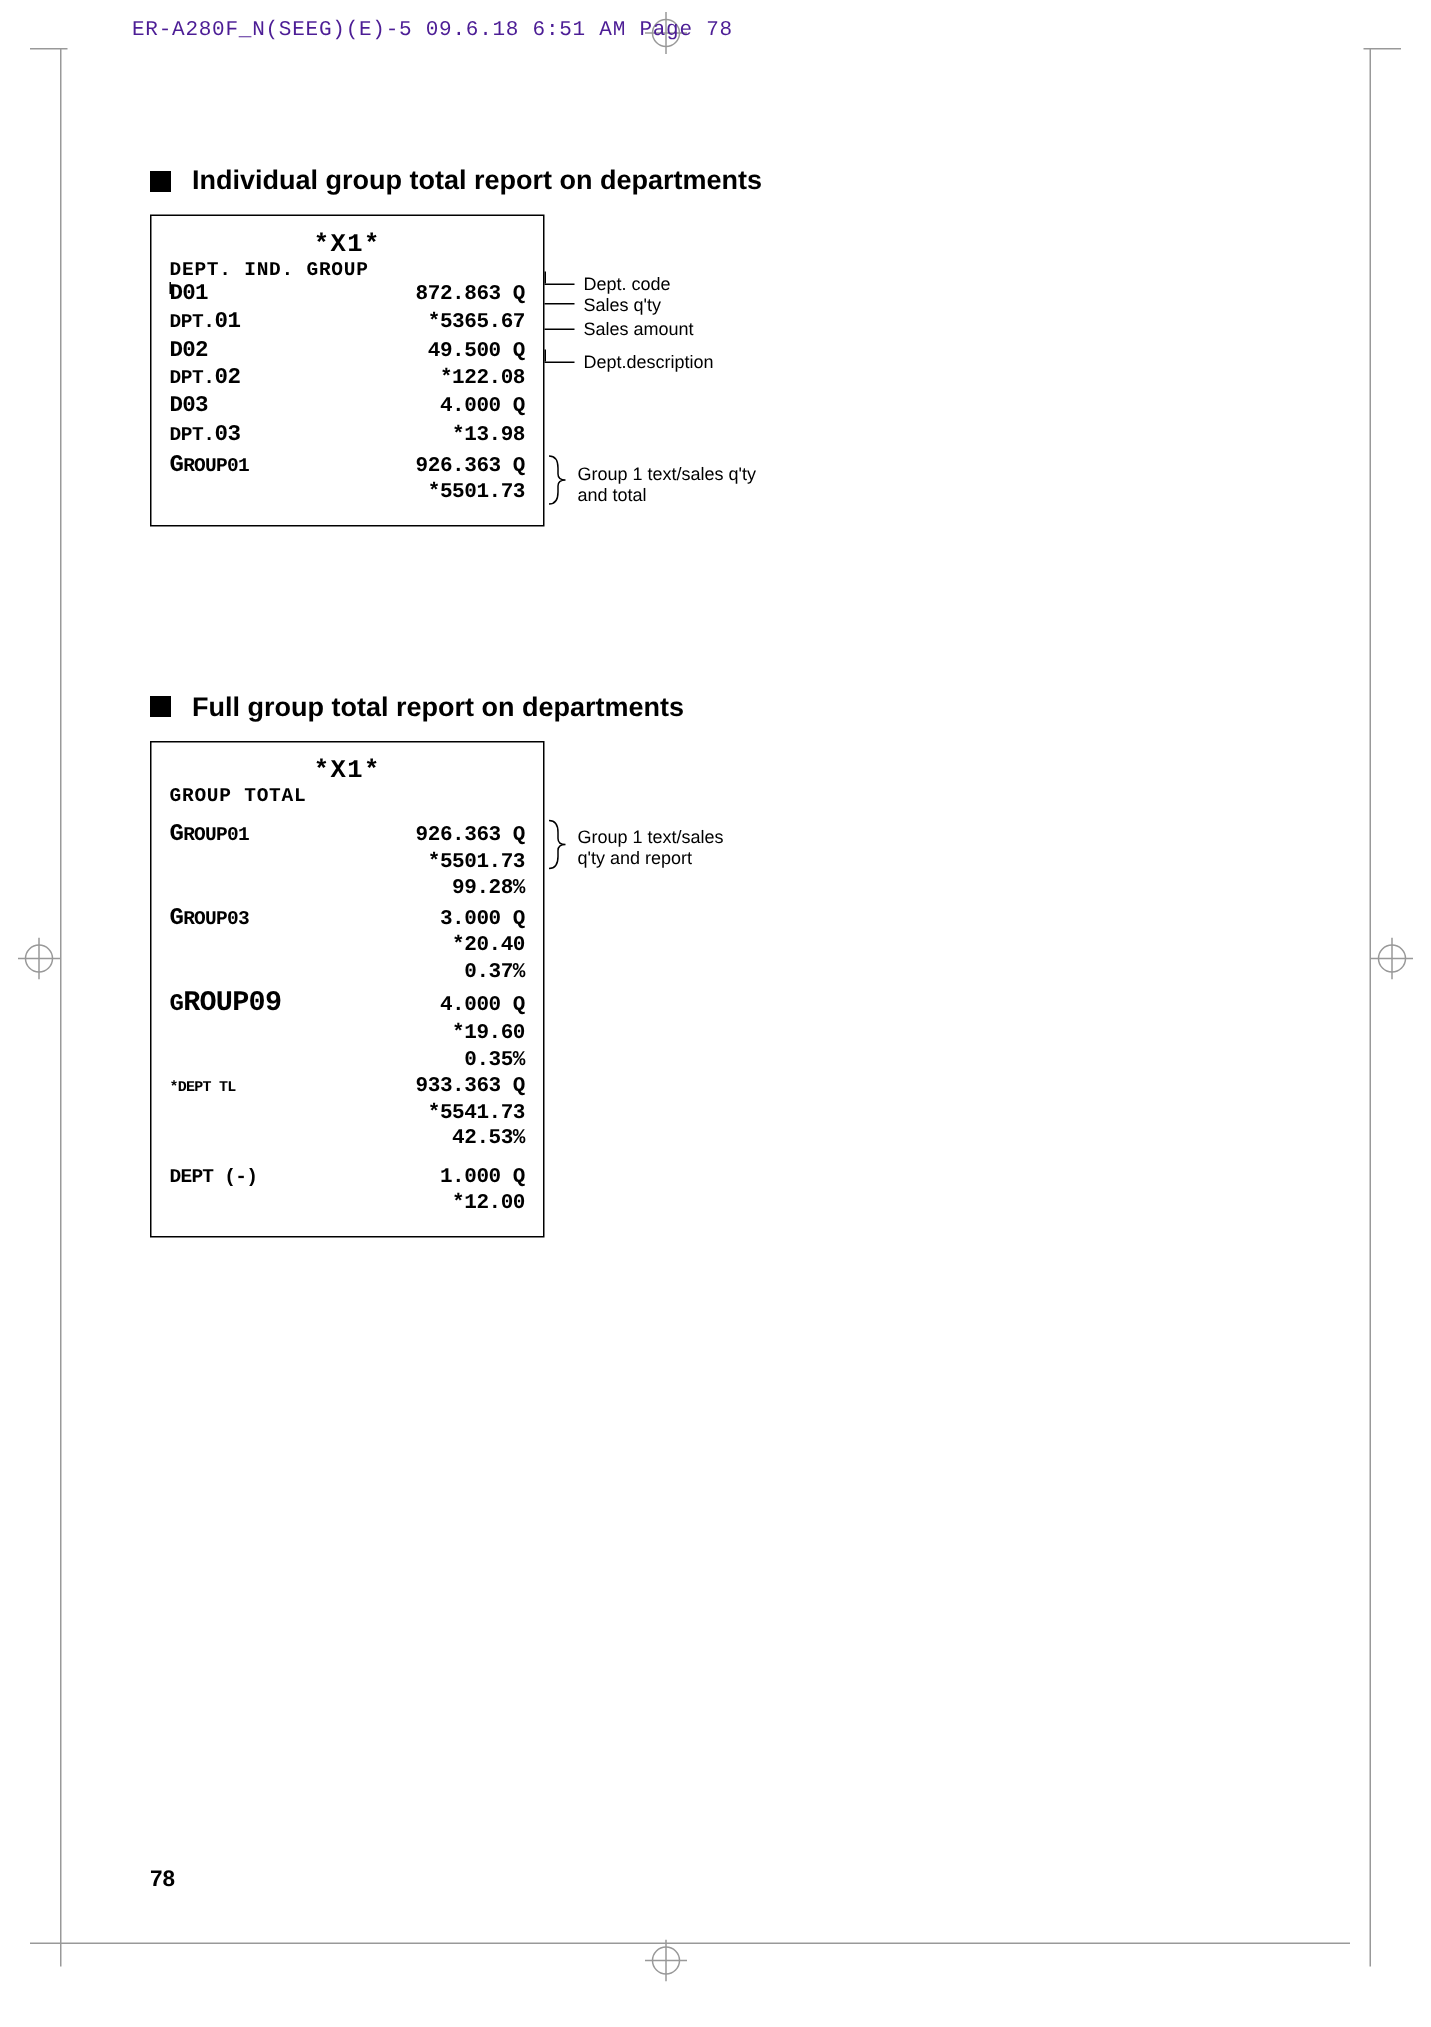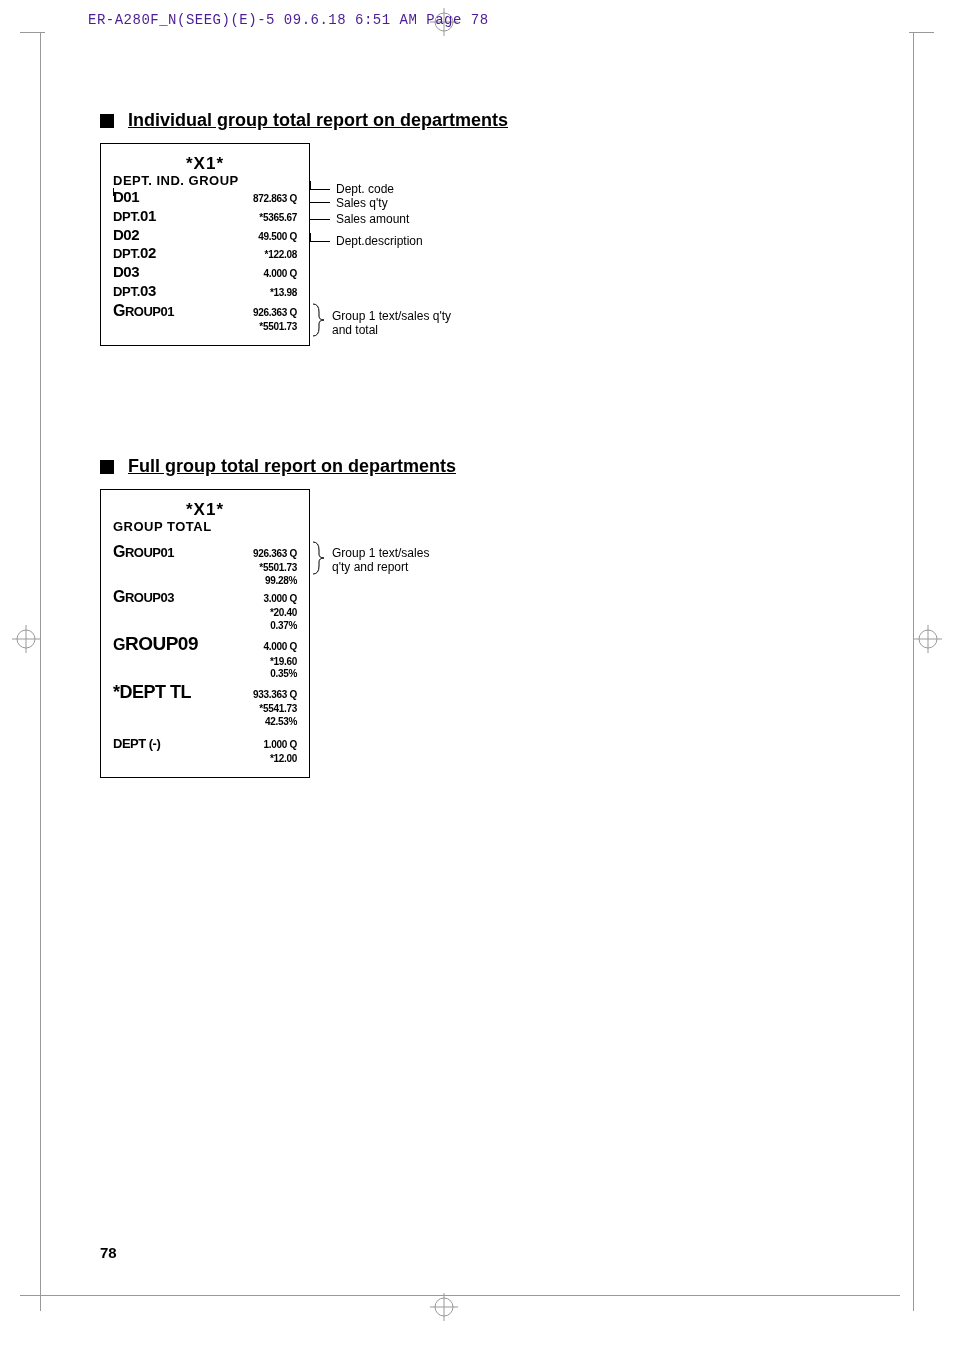--- a/index.html
+++ b/index.html
@@ -71,31 +71,30 @@
       width: 14px;
       height: 14px;
       background: #000;
       margin-right: 14px;
       flex-shrink: 0;
     }
     .section-title {
       font-size: 18px;
       font-weight: bold;
       color: #000;
-      text-decoration: underline;
     }
     .report-row {
       display: flex;
       align-items: flex-start;
     }
     .receipt-box {
       border: 1.5px solid #000;
-      width: 210px;
+      width: 263px;
       padding: 10px 12px 12px 12px;
-      font-family: Liberation Sans, sans-serif;
+      font-family: Liberation Mono, monospace;
     }
     .receipt-header {
       text-align: center;
       font-weight: bold;
       position: relative;
     }
     .rh-star {
       font-size: 17px;
       font-weight: bold;
       letter-spacing: 1px;
@@ -132,21 +131,21 @@
     }
     .rl-left-dpt {
       font-size: 13px;
       letter-spacing: -0.3px;
     }
     .rl-left-dpt .big-num {
       font-size: 15px;
       font-weight: bold;
     }
     .rl-right {
-      font-size: 10px;
+      font-size: 14px;
       letter-spacing: -0.3px;
       text-align: right;
     }
     .receipt-spacer {
       height: 8px;
     }
     .annotations {
       position: relative;
       font-size: 12px;
       color: #000;
@@ -346,21 +345,21 @@
               </div>
               <div class="receipt-line">
                 <span class="rl-left"></span>
                 <span class="rl-right">*19.60</span>
               </div>
               <div class="receipt-line">
                 <span class="rl-left"></span>
                 <span class="rl-right">0.35%</span>
               </div>
               <div class="receipt-line">
-                <span class="rl-left" style="font-size: 18px;">*DEPT TL</span>
+                <span class="rl-left" style="font-size: 10px;">*DEPT TL</span>
                 <span class="rl-right">933.363 Q</span>
               </div>
               <div class="receipt-line">
                 <span class="rl-left"></span>
                 <span class="rl-right">*5541.73</span>
               </div>
               <div class="receipt-line">
                 <span class="rl-left"></span>
                 <span class="rl-right">42.53%</span>
               </div>

